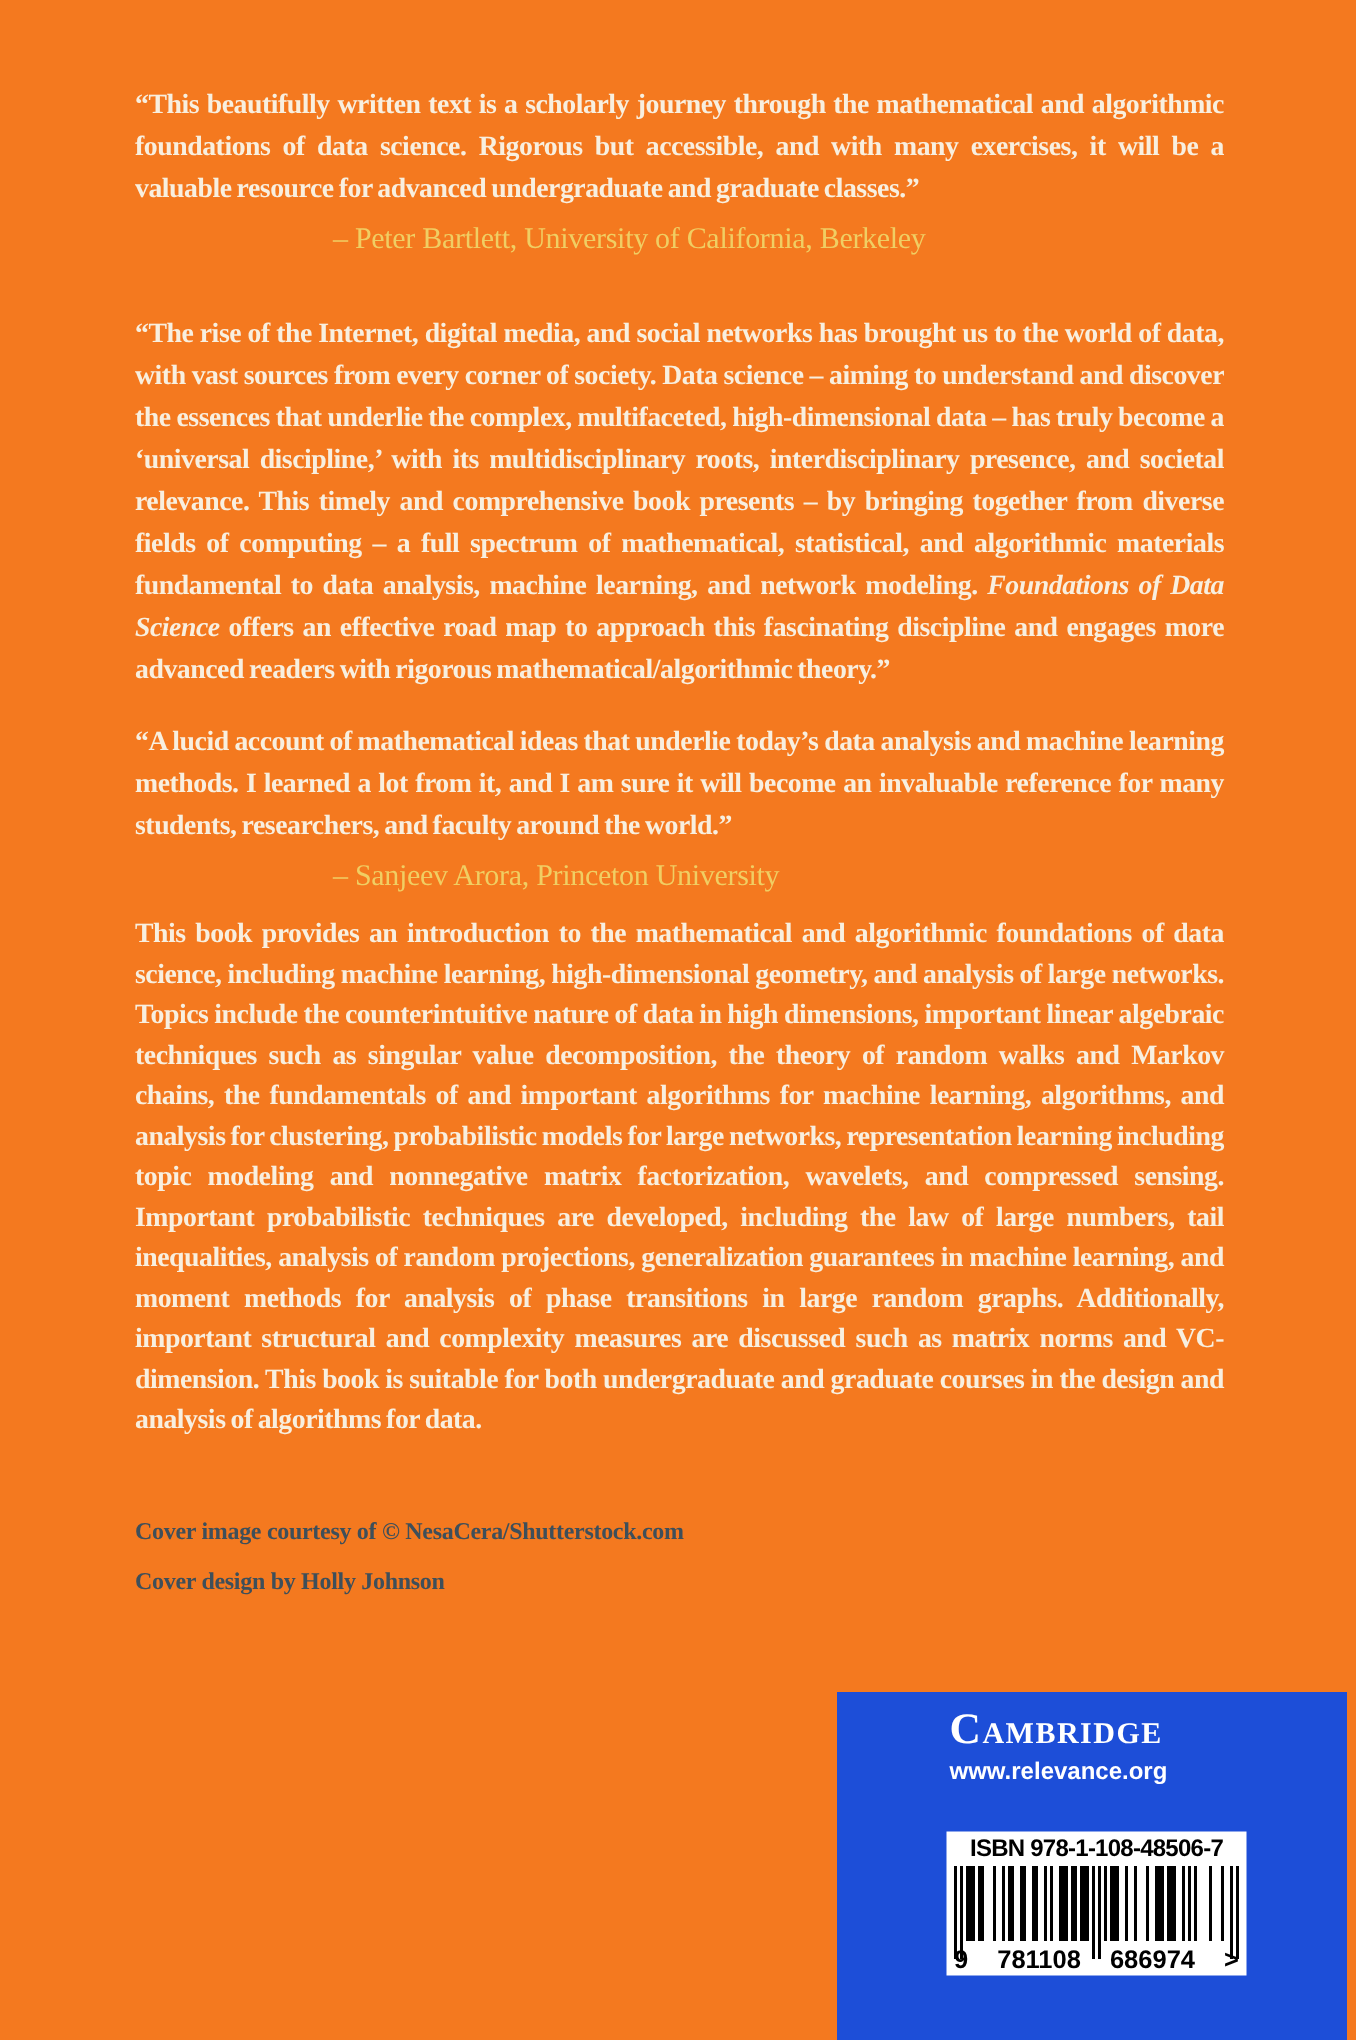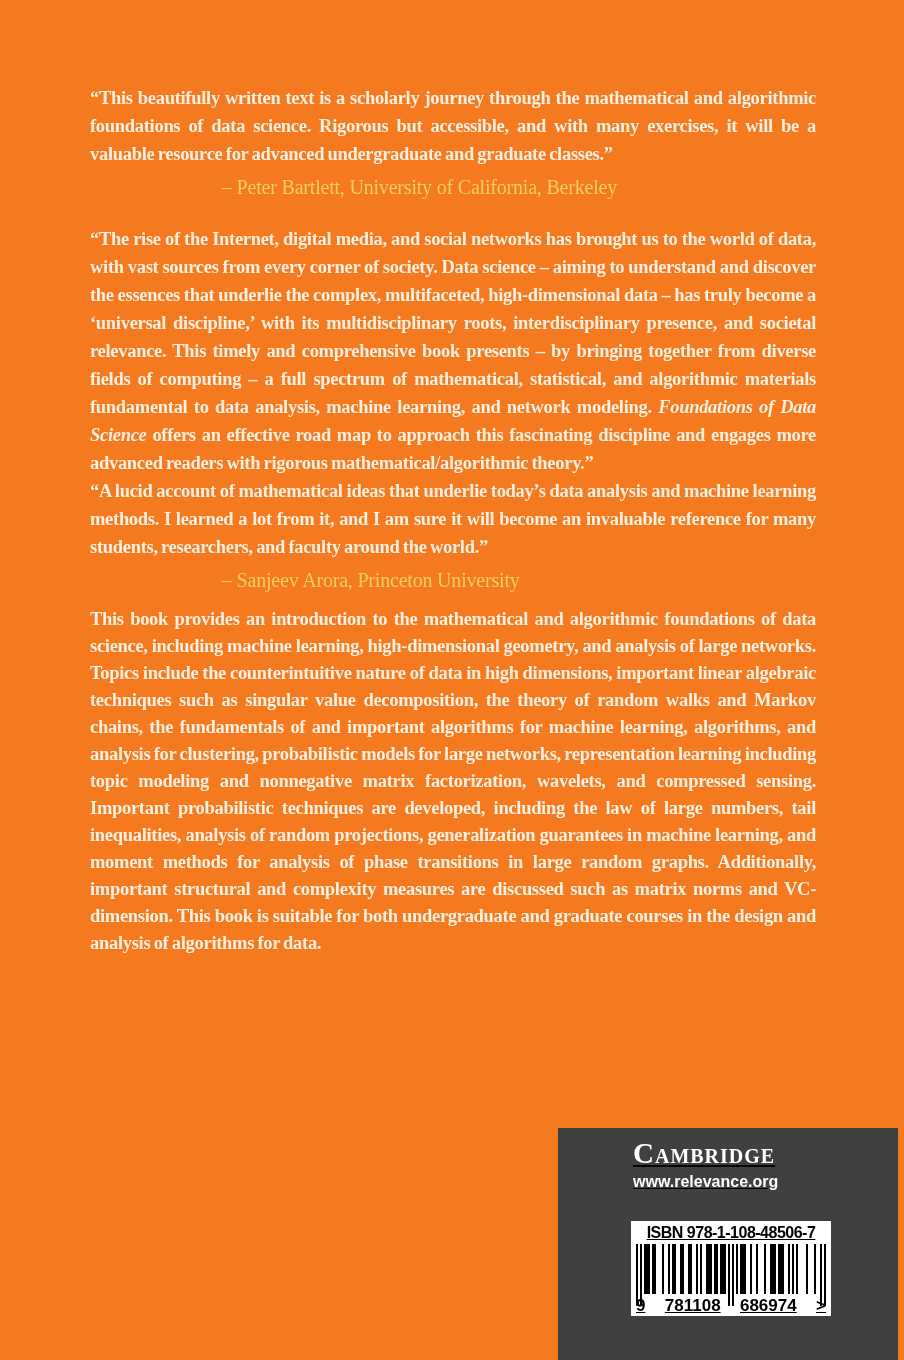--- a/index.html
+++ b/index.html
@@ -1,32 +1,32 @@
 <!DOCTYPE html>
 <html><head>
 <meta charset="utf-8">
 <style>
   * { margin:0; padding:0; box-sizing:border-box; }
   html,body { width:904px; height:1360px; }
   body { font-family:"Liberation Serif", serif; overflow:hidden; }
   .page { position:relative; width:904px; height:1360px; background:#F4791F; overflow:hidden; }
 
-  .text-col { position:absolute; left:90px; top:84px; width:726px; }
+  .text-col { position:absolute; left:90px; top:56px; width:726px; }
 
   .quote-text {
     font-size:18.5px; line-height:28px; font-weight:bold; color:#F8EFDF;
     text-align:justify; letter-spacing:-0.3px; word-spacing:-1px;
   }
   .book-title-italic { font-style:italic; }
   .attribution {
     font-size:20px; line-height:28px; font-weight:normal; color:#F0CE63;
     padding-left:132px; margin-top:5px; letter-spacing:-0.2px;
   }
-  .quote-2 { margin-top:24px; }
-  .quote-3 { }
+  .quote-2 { margin-top:36px; }
+  .quote-3 { margin-top:20px; }
   .description {
     margin-top:12px;
     font-size:18.5px; line-height:27px; font-weight:bold; color:#F8EFDF;
     text-align:justify; letter-spacing:-0.3px; word-spacing:-1px;
   }
   .credits { margin-top:44px; width:470px; }
   .credit-line {
     font-size:16px; line-height:33px; font-weight:bold; color:#3E4F5A;
     letter-spacing:-0.2px;
   }
@@ -83,24 +83,28 @@
       <p class="quote-text"><span>“The rise of the Internet, digital media, and social networks has brought us to the world of data, with vast sources from every corner of society. Data science – aiming to understand and discover the essences that underlie the complex, multifaceted, high-dimensional data – has truly become a ‘universal discipline,’ with its multidisciplinary roots, interdisciplinary presence, and societal relevance. This timely and comprehensive book presents – by bringing together from diverse fields of computing – a full spectrum of mathematical, statistical, and algorithmic materials fundamental to data analysis, machine learning, and network modeling. </span><span class="book-title-italic">Foundations of Data Science</span><span> offers an effective road map to approach this fascinating discipline and engages more advanced readers with rigorous mathematical/algorithmic theory.”</span></p>
     </section>
 
     <section class="quote quote-3">
       <p class="quote-text">“A lucid account of mathematical ideas that underlie today’s data analysis and machine learning methods. I learned a lot from it, and I am sure it will become an invaluable reference for many students, researchers, and faculty around the world.”</p>
       <p class="attribution">– Sanjeev Arora, Princeton University</p>
     </section>
 
     <p class="description">This book provides an introduction to the mathematical and algorithmic foundations of data science, including machine learning, high-dimensional geometry, and analysis of large networks. Topics include the counterintuitive nature of data in high dimensions, important linear algebraic techniques such as singular value decomposition, the theory of random walks and Markov chains, the fundamentals of and important algorithms for machine learning, algorithms, and analysis for clustering, probabilistic models for large networks, representation learning including topic modeling and nonnegative matrix factorization, wavelets, and compressed sensing. Important probabilistic techniques are developed, including the law of large numbers, tail inequalities, analysis of random projections, generalization guarantees in machine learning, and moment methods for analysis of phase transitions in large random graphs. Additionally, important structural and complexity measures are discussed such as matrix norms and VC-dimension. This book is suitable for both undergraduate and graduate courses in the design and analysis of algorithms for data.</p>
 
+    <div class="credits">
+      <p class="credit-line">Cover image courtesy of © NesaCera/Shutterstock.com</p>
+      <p class="credit-line">Cover design by Holly Johnson</p>
+    </div>
 
   </div>
 
-  <div class="publisher-panel" style="background-color: #404040; text-decoration: underline;">
+  <div class="publisher-panel" style="background-color: #1d4ed8;">
     <div class="pub-name1">Cambridge</div>
     <div class="pub-url">www.relevance.org</div>
 
     <div class="barcode-box" style="background-color: rgb(255, 255, 255); margin-top: 29px;">
       <div class="isbn-label">ISBN 978-1-108-48506-7</div>
       <div class="bars-wrap">
         <svg width="190" height="62">
             <rect x="0" y="0" width="2" height="62" fill="#000000"></rect>
             <rect x="4" y="0" width="2" height="62" fill="#000000"></rect>
             <rect x="8" y="0" width="2" height="50" fill="#000000"></rect>

